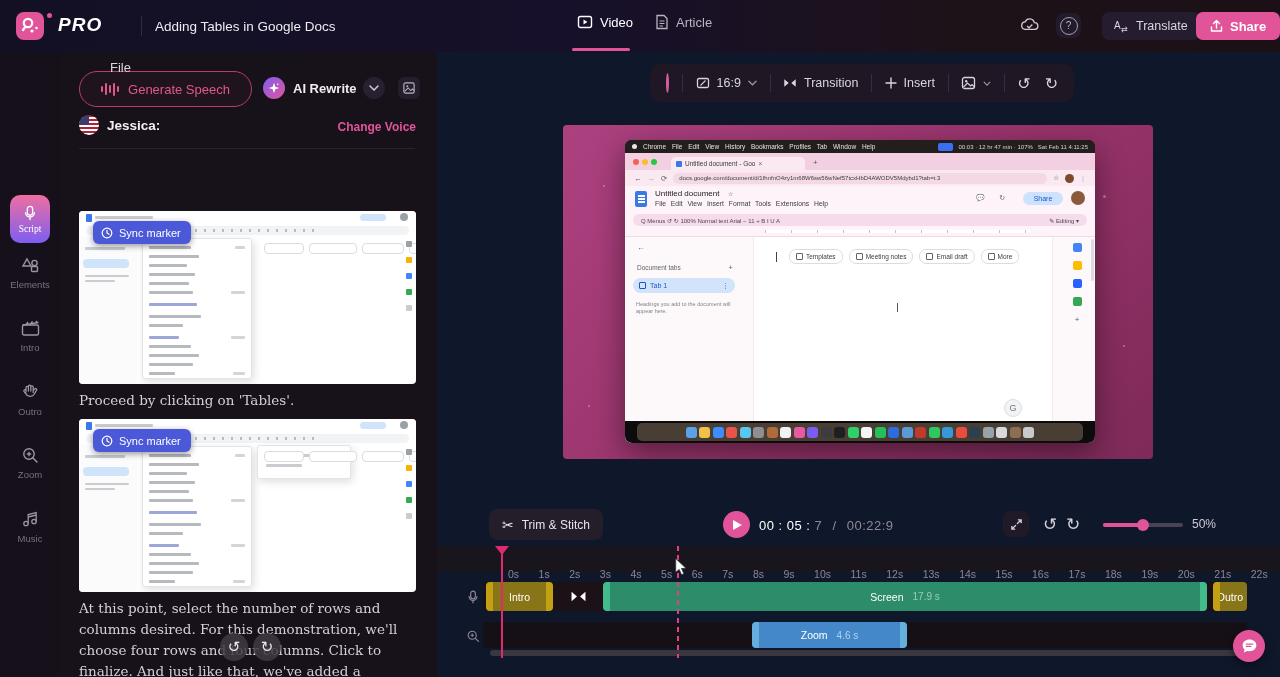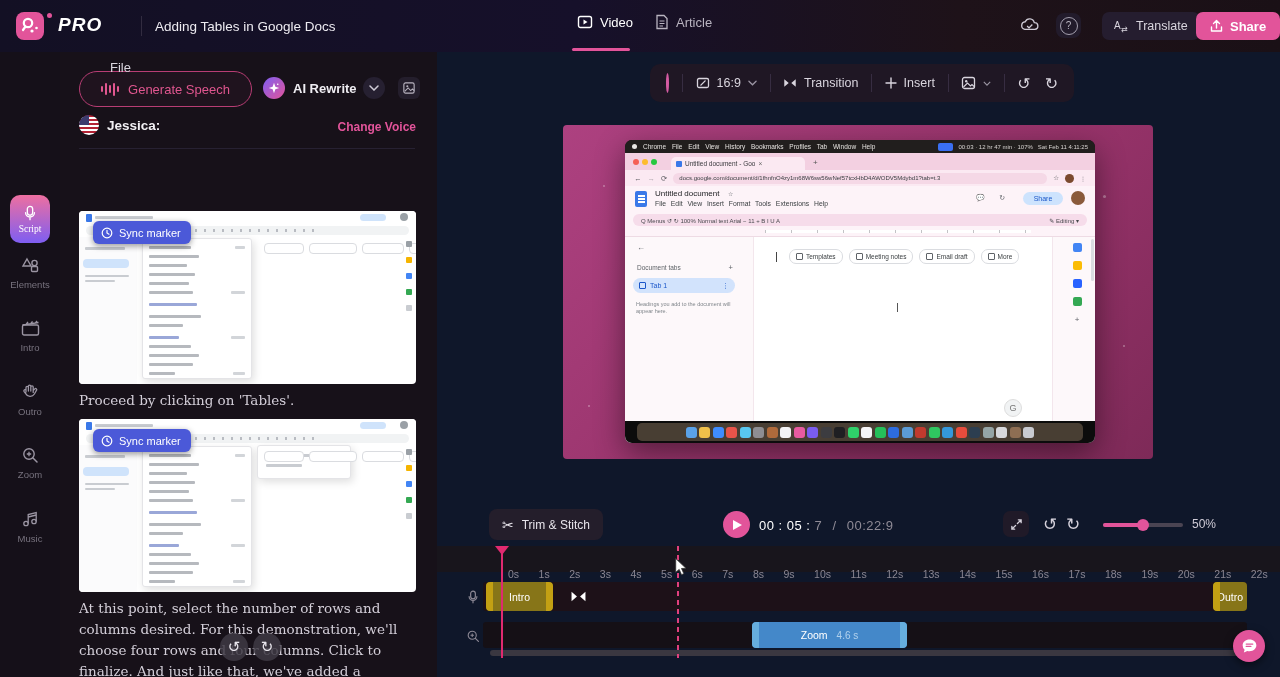--- a/index.html
+++ b/index.html
@@ -711,20 +711,26 @@
   <div class="clip" id="clip-intro">
     <span class="h l" style="background:#c3a013;"></span>
     <span>Intro</span>
     <span class="h r" style="background:#c3a013;"></span>
   </div>
   <div id="transition-btn">
     <svg width="17" height="13" viewBox="0 0 22 16">
         <path d="M2 2 L9 8 L2 14 Z M20 2 L13 8 L20 14 Z" fill="#fff"></path>
       </svg>
   </div>
+  <div class="clip" id="clip-screen">
+    <span class="h l" style="background:#41bc8a;"></span>
+    <span>Screen</span>
+    <span class="dur" style="color:#b9e3d2;">17.9 s</span>
+    <span class="h r" style="background:#41bc8a;"></span>
+  </div>
   <div class="clip" id="clip-outro">
     <span class="h l" style="background:#c3a013;"></span>
     <span>Outro</span>
   </div>
   <div class="clip" id="clip-zoom">
     <span class="h l" style="background:#66aede;"></span>
     <span>Zoom</span>
     <span class="dur" style="color:#d4e8f8;">4.6 s</span>
     <span class="h r" style="background:#66aede;"></span>
   </div>

